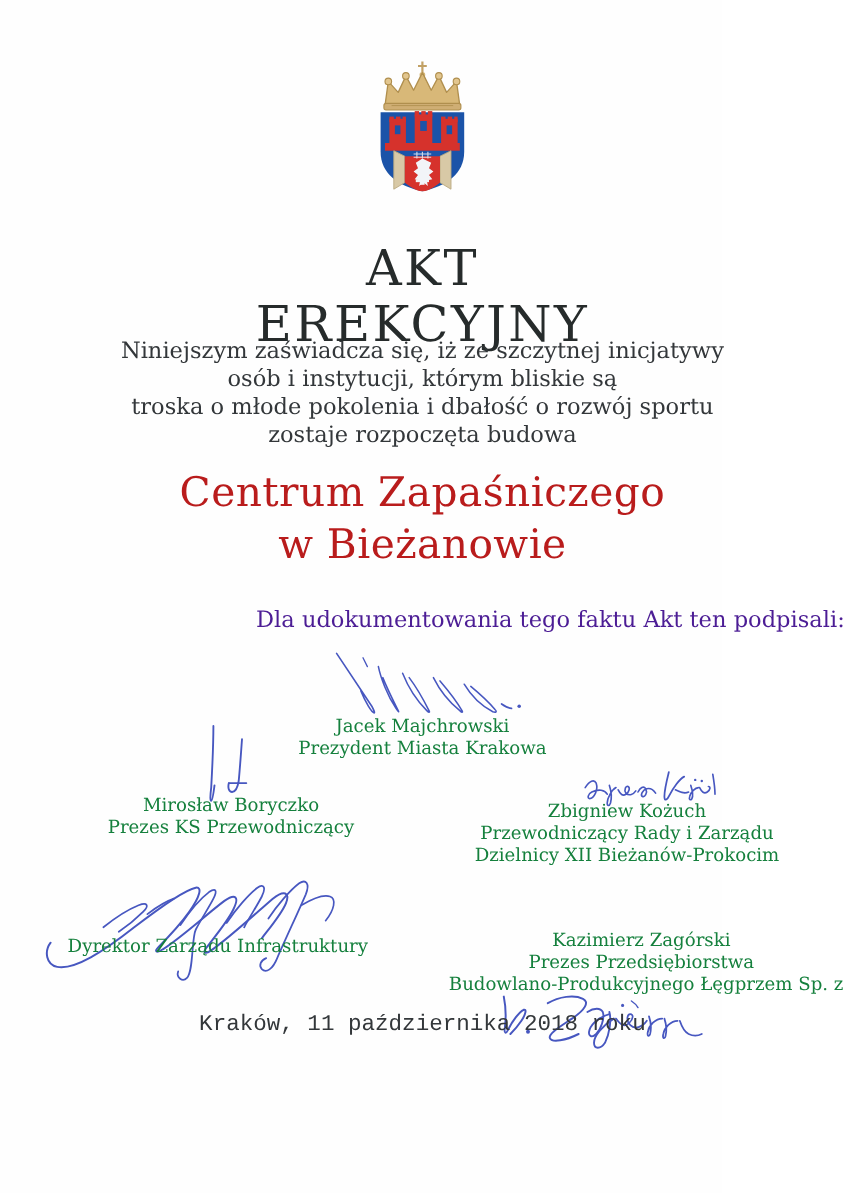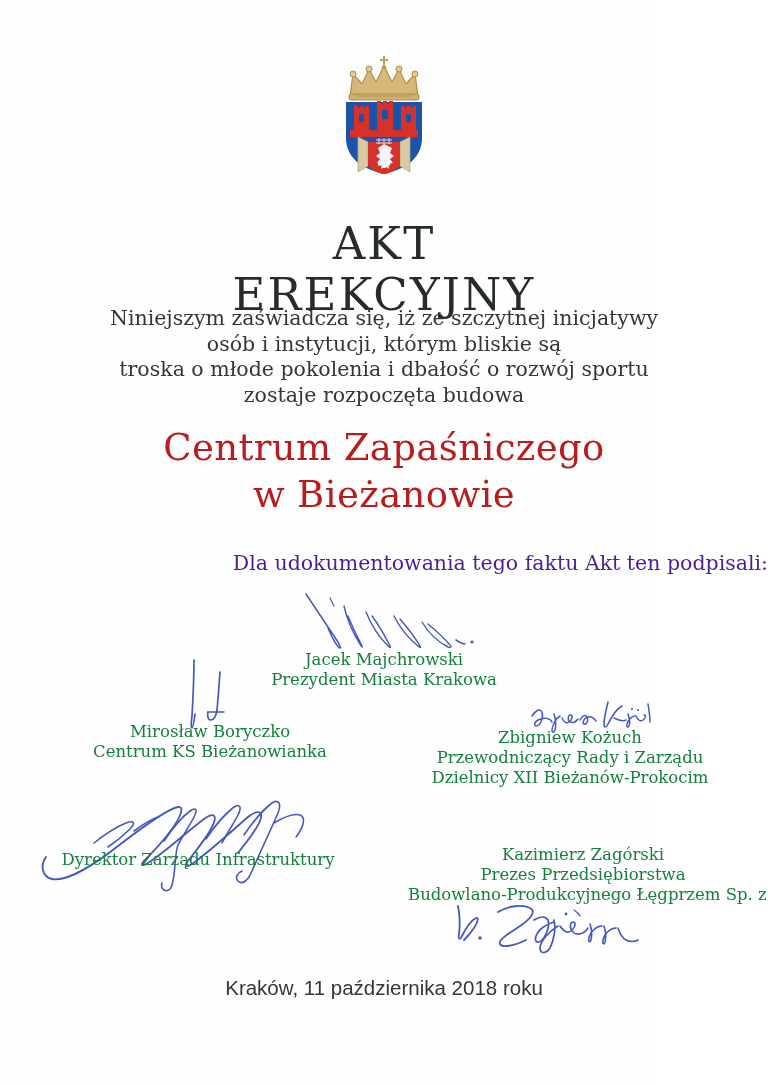--- a/index.html
+++ b/index.html
@@ -131,25 +131,25 @@
 
   #block-kowal       { top: 850px; left: 38px;  width: 320px; }
   #ink-kowal         { top: 795px; left: 38px;  width: 290px; height: 98px; }
 
   #block-zagorski    { top: 845px; left: 408px; width: 350px; }
   #ink-zagorski      { top: 900px; left: 450px; width: 200px; height: 56px; }
 
   
   .date-line {
     position: absolute;
-    top: 976px;
-    left: 0;
-    width: 768px;
-    text-align: center;
-    font-family: Liberation Sans, sans-serif;
+    top: 920px;
+    left: 0;
+    width: 768px;
+    text-align: center;
+    font-family: Liberation Mono, monospace;
     font-size: 20.5px;
     color: #33373a;
   }
 </style>
 </head>
 <body>
 
 <div class="page">
 
   <div class="crest-wrap">
@@ -249,21 +249,21 @@
 
   <div class="sig-ink" id="ink-boryczko">
     <svg viewBox="0 0 80 72" width="80" height="72">
       <path class="ink-path" stroke-width="1.7" d="M22 2 C22 18 21 40 20 58 C19 66 19 70 20 70 C21 70 22 64 23 56"></path>
       <path class="ink-path" stroke-width="1.7" d="M48 14 C47 28 46 42 45 52 C44 58 42 62 39 62 C36 62 35 58 36 54"></path>
       <path class="ink-path" stroke-width="1.5" d="M36 54 L52 54"></path>
     </svg>
   </div>
   <div class="sig-block" id="block-boryczko">
     <span class="nm">Mirosław Boryczko</span>
-    <span class="rl">Centrum KS Bieżanowianka</span>
+    <span class="rl">Prezes KS Przewodniczący</span>
   </div>
 
   <div class="sig-ink" id="ink-kozuch">
     <svg viewBox="0 0 130 34" width="130" height="34">
       <path class="ink-path" stroke-width="1.5" d="M4 16 C8 10 12 8 14 12 C16 18 12 26 8 26 C6 26 6 22 10 20 C16 17 22 18 24 22"></path>
       <path class="ink-path" stroke-width="1.5" d="M26 14 C28 20 28 26 27 30 C26 33 24 33 24 30 C24 26 28 18 32 16"></path>
       <path class="ink-path" stroke-width="1.5" d="M34 18 C36 22 38 24 41 22 C44 20 45 16 43 15 C41 14 39 18 41 21 C44 24 48 22 50 19"></path>
       <path class="ink-path" stroke-width="1.5" d="M52 20 C54 16 57 14 59 17 C61 21 58 25 56 24 C54 23 56 18 60 17 C64 16 66 18 68 21"></path>
       <path class="ink-path" stroke-width="1.6" d="M80 2 C78 10 76 18 76 24 C76 28 78 28 80 24 C84 16 90 8 94 6"></path>
       <path class="ink-path" stroke-width="1.5" d="M86 18 C90 20 94 22 98 20"></path>

